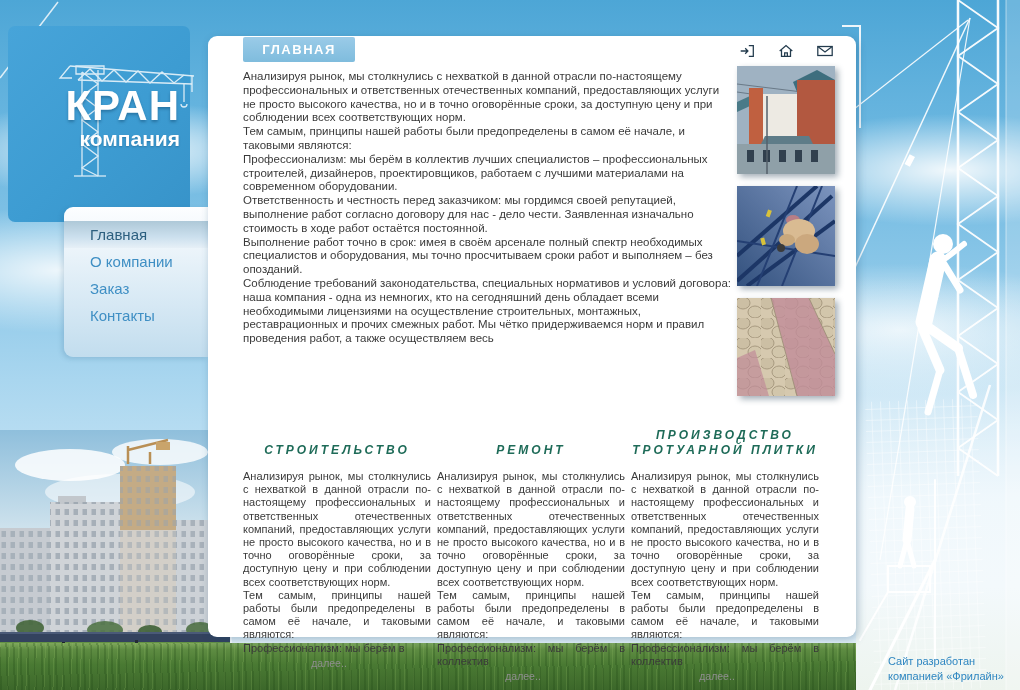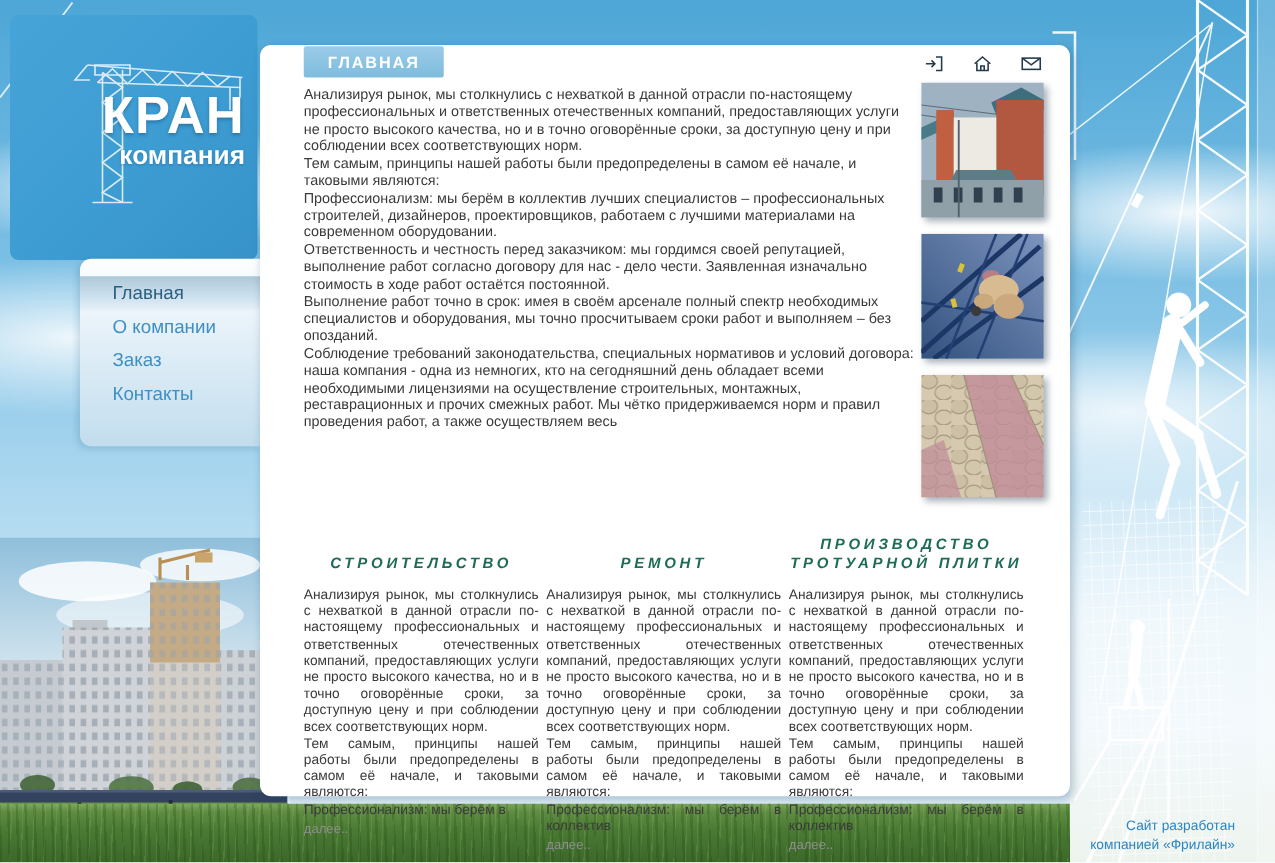--- a/index.html
+++ b/index.html
@@ -16,21 +16,21 @@
   .right-fade{position:absolute;left:856px;top:0;width:164px;height:690px;
     background:linear-gradient(180deg, rgba(240,248,252,0) 40%, rgba(240,248,252,.55) 58%, rgba(244,250,253,.9) 72%, #f3f9fc 85%, #edf4ee 100%);}
   .right-art{position:absolute;left:840px;top:0;width:180px;height:690px;}
   .corner-art{position:absolute;left:0;top:0;width:120px;height:90px;}
   .grass{position:absolute;left:0;top:643px;width:856px;height:47px;
     background:
       repeating-linear-gradient(88deg, rgba(30,70,20,.25) 0 2px, rgba(0,0,0,0) 2px 7px),
       repeating-linear-gradient(92deg, rgba(160,200,110,.18) 0 1px, rgba(0,0,0,0) 1px 9px),
       linear-gradient(180deg,#7fa85c 0%,#5e8c42 14%,#4a7a33 45%,#3c672a 100%);}
   .city-photo{position:absolute;left:0;top:430px;width:230px;height:260px;border-right:2px solid rgba(255,255,255,.85);}
-  .logo-box{position:absolute;left:8px;top:12px;width:198px;height:196px;border-radius:7px;
+  .logo-box{position:absolute;left:8px;top:26px;width:182px;height:196px;border-radius:7px;
     background:linear-gradient(135deg,#47a4d9 0%,#3d9cd2 55%,#3793c9 100%);cursor:pointer;}
   .logo-crane{position:absolute;left:0;top:0;width:198px;height:196px;}
   .logo-text{position:absolute;right:10px;top:58px;text-align:right;color:#fff;}
   .logo-name{font-size:42px;font-weight:bold;letter-spacing:1px;line-height:44px;text-shadow:0 2px 3px rgba(0,45,80,.35);}
   .logo-sub{font-size:21px;font-weight:bold;line-height:22px;text-shadow:0 1px 2px rgba(0,45,80,.3);}
   .nav-panel{position:absolute;left:64px;top:207px;width:144px;height:150px;padding-top:14px;box-sizing:border-box;
     border-radius:9px 0 0 9px;
     background:linear-gradient(180deg,#fdfeff 0%,#eff6fb 22%,#d9eaf5 60%,#c2ddee 100%);
     box-shadow:-2px 2px 5px rgba(40,90,130,.18);}
   .nav-item{height:27px;line-height:27px;padding-left:26px;font-size:15px;color:#3f8fc4;cursor:pointer;}
@@ -43,22 +43,22 @@
   .icon-row{position:absolute;left:530px;top:6px;display:flex;gap:21px;}
   .icon-btn{width:18px;height:18px;cursor:pointer;}
   .intro{position:absolute;left:35px;top:34px;width:490px;color:#3a3a3a;font-size:11.5px;line-height:13.8px;}
   .intro p{margin:0;}
   .photos{position:absolute;left:529px;top:30px;width:98px;}
   .photo{width:98px;margin-bottom:8px;filter:drop-shadow(3px 3px 3px rgba(50,75,95,.45));}
   .cols{position:absolute;left:35px;top:388px;width:576px;display:grid;grid-template-columns:188px 188px 188px;gap:6px;}
   .col-title{height:34px;display:flex;align-items:flex-end;justify-content:center;text-align:center;
     color:#1e6b58;font-size:12px;font-weight:bold;letter-spacing:3px;line-height:15px;margin-bottom:12px;font-style:italic;}
   .col-body p{margin:0;color:#3a3a3a;font-size:11px;line-height:13.2px;text-align:justify;}
-  .more-link{margin-top:2px;text-align:left;padding-right:16px;font-size:10.5px;color:#8f8f8f;cursor:pointer;}
-  .credit{position:absolute;left:856px;top:654px;width:132px;text-align:right;color:#2e86c1;font-size:11px;line-height:15px;cursor:pointer;}
+  .more-link{margin-top:2px;text-align:center;padding-right:16px;font-size:10.5px;color:#8f8f8f;cursor:pointer;}
+  .credit{position:absolute;left:856px;top:654px;width:132px;text-align:left;color:#2e86c1;font-size:11px;line-height:15px;cursor:pointer;padding-left:32px;}
 </style>
 </head>
 <body>
 
 <div class="page">
 
   <div class="right-fade"></div>
 
   <svg class="right-art" viewBox="0 0 180 690">
     <defs>

